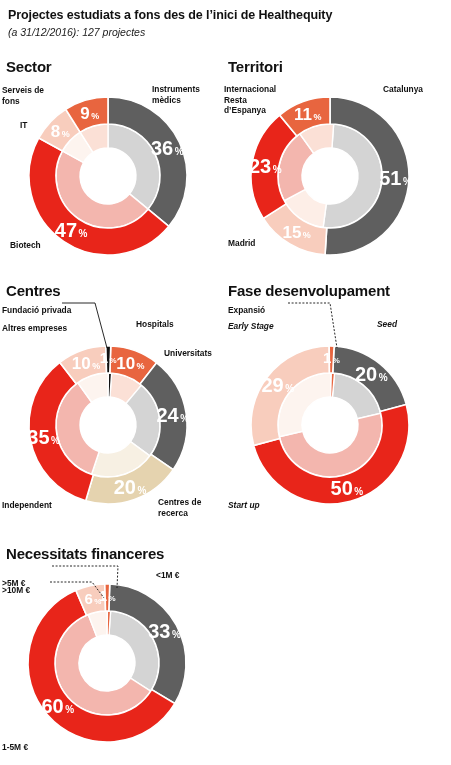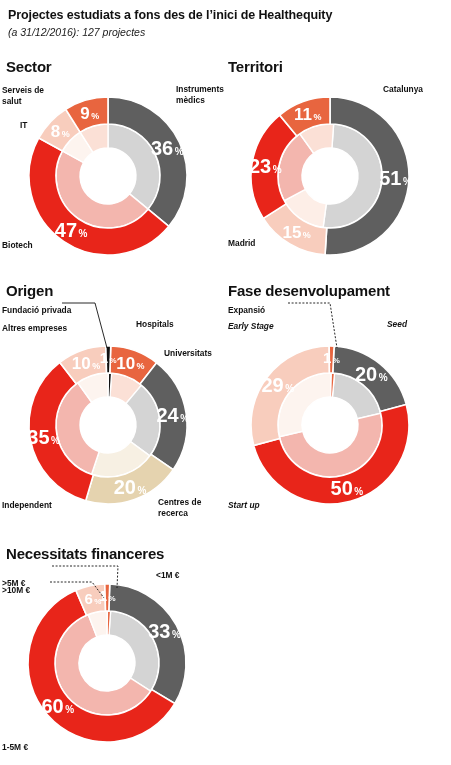--- a/index.html
+++ b/index.html
@@ -120,39 +120,42 @@
           <circle cx="107" cy="663" r="28" fill="#ffffff"></circle>
         </g>
         <polyline points="62,303 95,303 107,348" fill="none" stroke="#111111" stroke-width="0.9"></polyline>
         <polyline points="288,303 330,303 337,348" fill="none" stroke="#111111" stroke-width="0.9" stroke-dasharray="2,1.6"></polyline>
         <polyline points="52,566 118,566 117,588" fill="none" stroke="#111111" stroke-width="0.9" stroke-dasharray="2,1.6"></polyline>
         <polyline points="50,582 92,582 104,598" fill="none" stroke="#111111" stroke-width="0.9" stroke-dasharray="2,1.6"></polyline>
       </svg>
     </div>
 
 <div class="panel-title" style="left: 6px; top: 58px;">Sector</div>
-    <div class="lbl" style="left: 152px; top: 84px; margin-left: 24px;">Instruments
+    <div class="lbl" style="left: 152px; top: 84px;">Instruments
 mèdics</div>
-    <div class="lbl" style="left: 2px; top: 240px; text-align: right;">Biotech</div>
+    <div class="lbl" style="left: 10px; top: 240px; text-align: right;">Biotech</div>
     <div class="lbl" style="left: 20px; top: 120px;">IT</div>
     <div class="lbl" style="left: 2px; top: 85px;">Serveis de
-salut</div>
+fons</div>
     <div class="panel-title" style="left: 228px; top: 58px;">Territori</div>
     <div class="lbl" style="left: 383px; top: 84px;">Catalunya</div>
     <div class="lbl" style="left: 228px; top: 238px;">Madrid</div>
-    <div class="panel-title" style="left: 6px; top: 282px;">Origen</div>
+    <div class="lbl" style="left: 224px; top: 84px;">Internacional
+Resta
+d’Espanya</div>
+    <div class="panel-title" style="left: 6px; top: 282px;">Centres</div>
     <div class="lbl" style="left: 136px; top: 319px;">Hospitals</div>
     <div class="lbl" style="left: 164px; top: 348px;">Universitats</div>
     <div class="lbl" style="left: 158px; top: 497px;">Centres de
 recerca</div>
     <div class="lbl" style="left: 2px; top: 500px;">Independent</div>
     <div class="lbl" style="left: 2px; top: 323px;">Altres empreses</div>
     <div class="lbl" style="left: 2px; top: 305px;">Fundació privada</div>
     <div class="panel-title" style="left: 228px; top: 282px;">Fase desenvolupament</div>
-    <div class="lbl ital" style="left: 387px; top: 319px;">Seed</div>
+    <div class="lbl ital" style="left: 377px; top: 319px;">Seed</div>
     <div class="lbl ital" style="left: 228px; top: 500px;">Start up</div>
     <div class="lbl ital" style="left: 228px; top: 321px;">Early Stage</div>
     <div class="lbl" style="left: 228px; top: 305px;">Expansió</div>
     <div class="panel-title" style="left: 6px; top: 545px;">Necessitats financeres</div>
     <div class="lbl" style="left: 156px; top: 570px;">&lt;1M €</div>
     <div class="lbl" style="left: 2px; top: 742px; text-align: center;">1-5M €</div>
     <div class="lbl" style="left: 2px; top: 578px;">&gt;5M €</div>
     <div class="lbl" style="left: 2px; top: 561px; margin-top: 24px;">&gt;10M €</div>
   </div>
 

